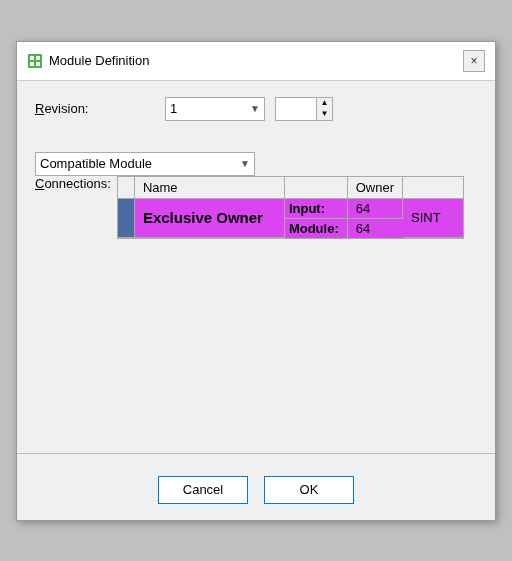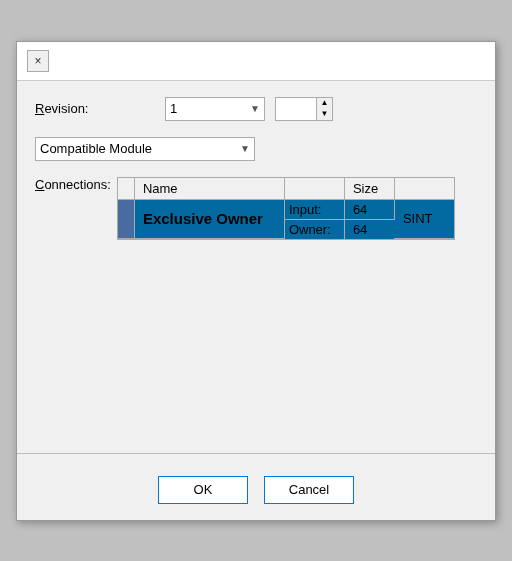--- a/index.html
+++ b/index.html
@@ -75,21 +75,21 @@
       justify-content: center;
       font-size: 12px;
       color: #333;
     }
 
     .dialog-body {
       padding: 16px 18px;
       flex: 1;
       display: flex;
       flex-direction: column;
-      gap: 16px;
+      gap: 0;
     }
 
     .form-row {
       display: flex;
       align-items: center;
       gap: 10px;
     }
 
     .form-label {
       min-width: 120px;
@@ -131,20 +131,21 @@
       font-size: 10px;
       color: #555;
     }
 
     .revision-dropdown {
       width: 70px;
     }
 
     .electronic-keying-dropdown {
       width: 220px;
+      margin-top: 31px;
     }
 
     .spinner-control {
       display: flex;
       align-items: center;
       border: 1px solid #aaa;
       background: #fff;
       height: 24px;
     }
 
@@ -188,21 +189,21 @@
     .connections-label {
       color: #000;
     }
 
     .connections-label span {
       text-decoration: underline;
     }
 
     .connections-table-wrapper {
       border: 1px solid #aaa;
-      background: #0369a1;
+      background: #d946ef;
       overflow: hidden;
     }
 
     table {
       width: 100%;
       border-collapse: collapse;
       font-size: 13px;
     }
 
     thead tr th {
@@ -242,20 +243,21 @@
     .name-cell {
       width: 150px;
       font-size: 15px;
       font-weight: bold;
     }
 
     .io-label-cell {
       width: 60px;
       color: #000;
       padding-left: 4px;
+      font-weight: bold;
     }
 
     .size-cell {
       width: 40px;
     }
 
     .type-cell {
       width: 50px;
       padding-left: 8px;
     }
@@ -286,20 +288,32 @@
       font-size: 13px;
       color: #000;
     }
   </style>
 </head>
 <body>
 
 <div class="dialog">
 
   <div class="title-bar">
+    <div class="title-bar-left">
+      <div class="title-icon">
+        <svg viewBox="0 0 16 16" xmlns="http://www.w3.org/2000/svg">
+          <rect x="1" y="1" width="14" height="14" fill="#4caf50" rx="1"></rect>
+          <rect x="3" y="3" width="4" height="4" fill="white"></rect>
+          <rect x="9" y="3" width="4" height="4" fill="white"></rect>
+          <rect x="3" y="9" width="4" height="4" fill="white"></rect>
+          <rect x="9" y="9" width="4" height="4" fill="white"></rect>
+        </svg>
+      </div>
+      <span class="title-text">Module Definition</span>
+    </div>
     <button class="close-btn">×</button>
   </div>
 
   <div class="dialog-body">
 
     <div class="form-row">
       <span class="form-label">
         <span>R</span>evision:
       </span>
       <div class="dropdown-control revision-dropdown">
@@ -335,21 +349,21 @@
         <span>C</span>onnections:
       </span>
 
       <div class="connections-table-wrapper">
         <table>
           <thead>
             <tr>
               <th style="width:14px; border-right:1px solid #aaa;"></th>
               <th style="width:150px;">Name</th>
               <th style="width:60px;"></th>
-              <th style="width:50px;">Size</th>
+              <th style="width:50px;">Owner</th>
               <th style="width:60px;"></th>
             </tr>
           </thead>
           <tbody>
             <tr>
               <td class="row-selector" rowspan="2"></td>
               <td class="merged-name-cell name-cell" rowspan="2">
                 <span>Exclusive Owner</span>
               </td>
               <td class="io-label-cell">
@@ -357,33 +371,33 @@
               </td>
               <td class="size-cell">
                 <span>64</span>
               </td>
               <td class="type-cell" rowspan="2">
                 <span>SINT</span>
               </td>
             </tr>
             <tr>
               <td class="io-label-cell">
-                <span>Owner:</span>
+                <span>Module:</span>
               </td>
               <td class="size-cell">
                 <span>64</span>
               </td>
             </tr>
           </tbody>
         </table>
       </div>
     </div>
 
   </div>
 
   <hr class="divider-line">
 
   <div class="dialog-footer">
+    <button class="footer-btn">Cancel</button>
     <button class="footer-btn">OK</button>
-    <button class="footer-btn">Cancel</button>
   </div>
 
 </div>
 
 </body></html>

